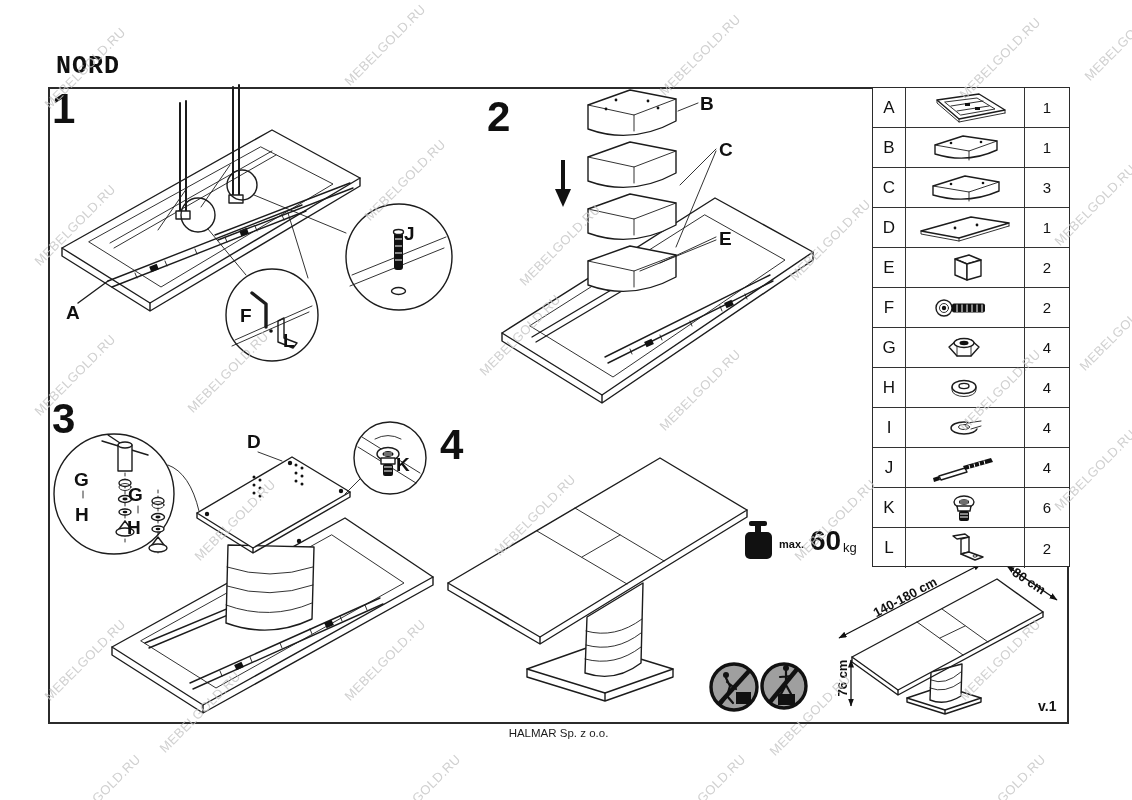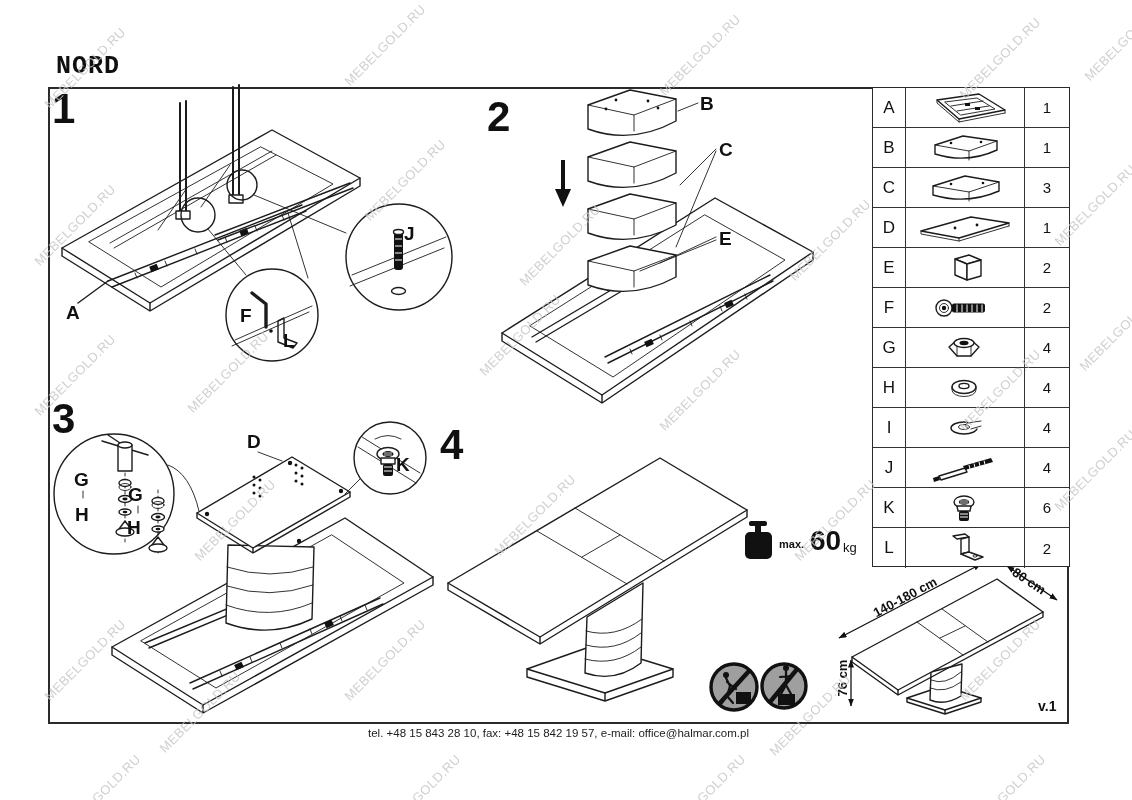--- a/index.html
+++ b/index.html
@@ -454,21 +454,21 @@
         <polygon class="fw" points="54,24 62,22 76,27 68,30"></polygon>
         <ellipse class="ln thin" cx="68" cy="26" rx="2" ry="1.2"></ellipse>
       </svg>
     </div>
     <div class="pcell qty">2</div>
   </div>
 
 </div>
 
 <div class="footer">
-  <div>tel. +48 15 843 28 10, fax: +48 15 842 19 57, e-mail: office@halmar.com.pl</div>
+  <div>HALMAR Sp. z o.o.</div>
 </div>
 
 <span class="wm" style="left:85px; top:68px;">MEBELGOLD.RU</span>
 <span class="wm" style="left:385px; top:45px;">MEBELGOLD.RU</span>
 <span class="wm" style="left:700px; top:55px;">MEBELGOLD.RU</span>
 <span class="wm" style="left:1000px; top:58px;">MEBELGOLD.RU</span>
 <span class="wm" style="left:1125px; top:40px;">MEBELGOLD.RU</span>
 <span class="wm" style="left:75px; top:225px;">MEBELGOLD.RU</span>
 <span class="wm" style="left:405px; top:180px;">MEBELGOLD.RU</span>
 <span class="wm" style="left:560px; top:245px;">MEBELGOLD.RU</span>

